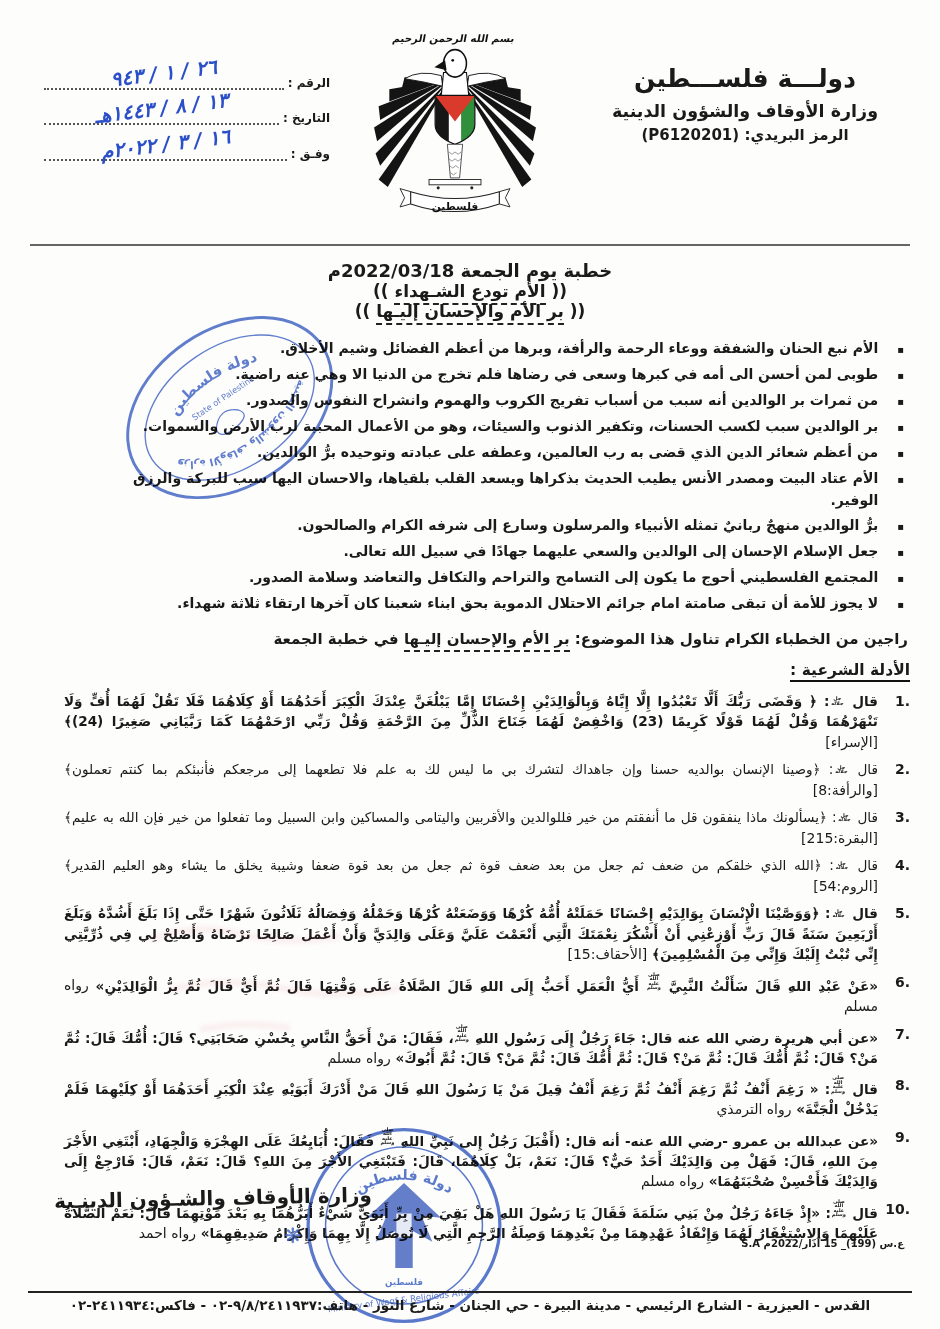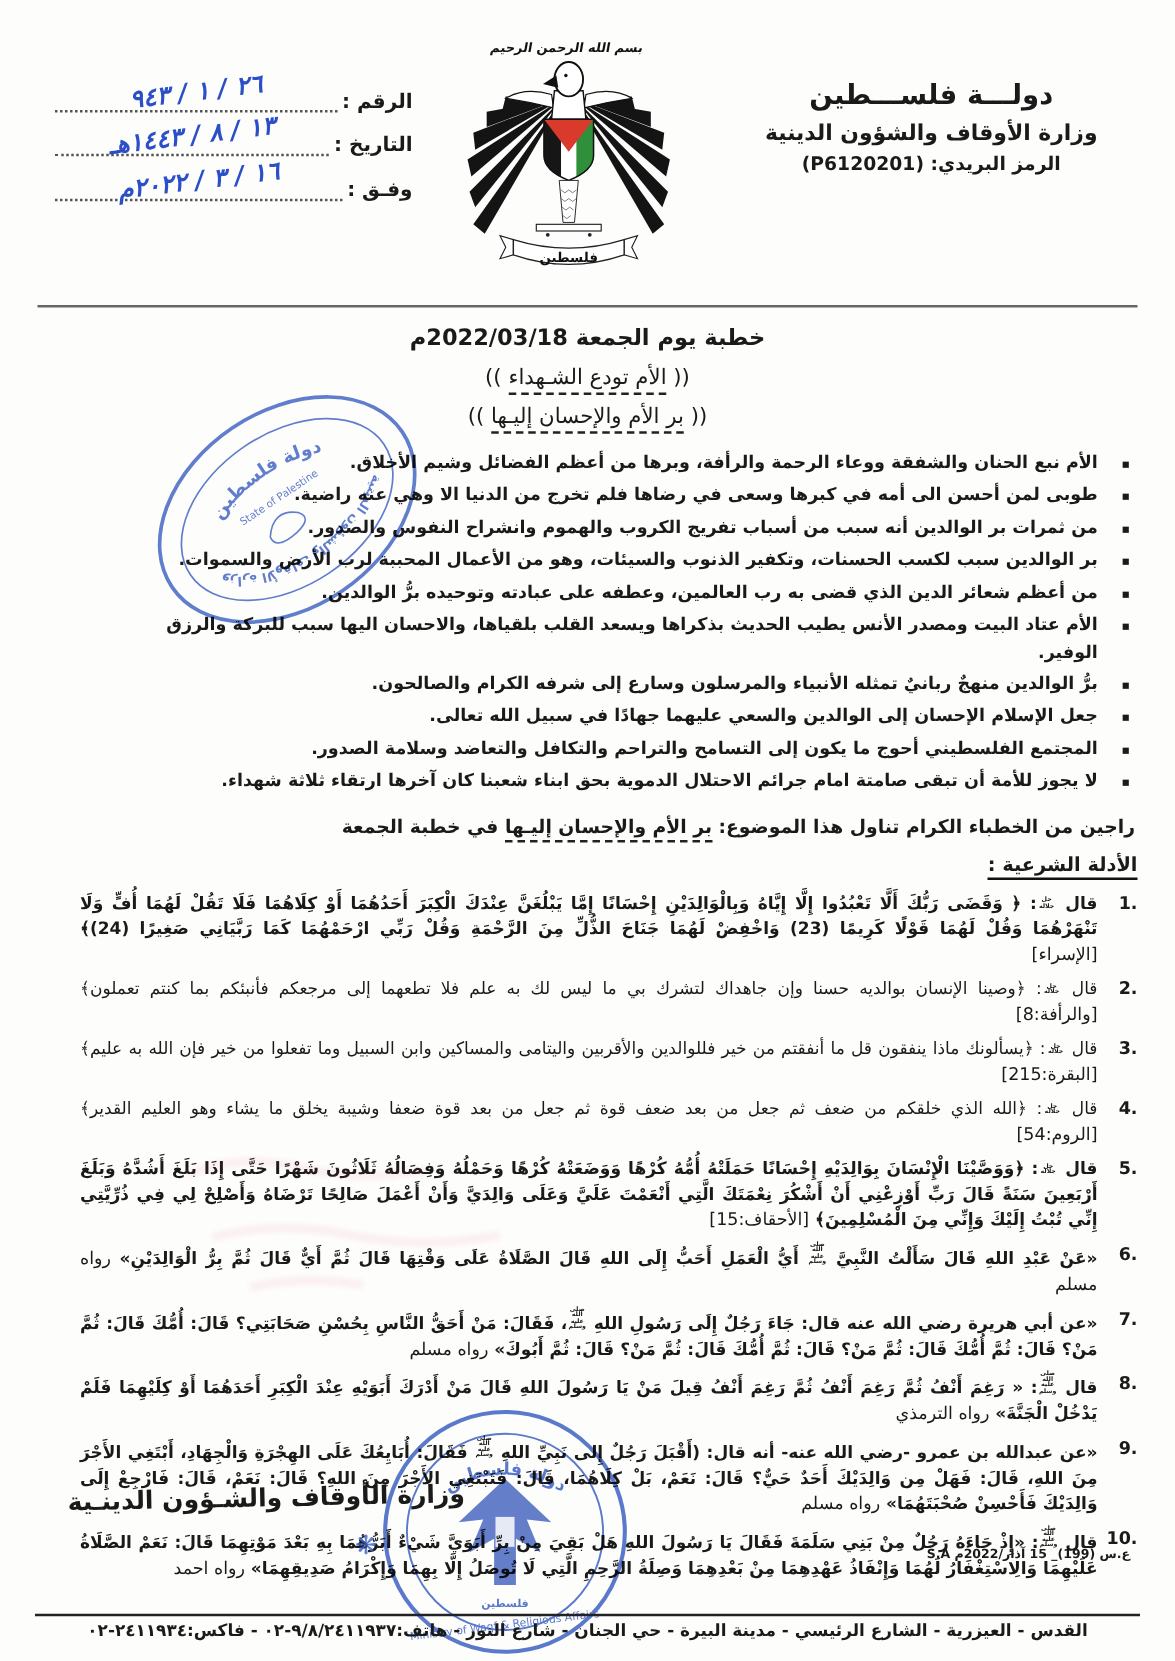--- a/index.html
+++ b/index.html
@@ -4,37 +4,37 @@
 <style>
   html,body{margin:0;padding:0;background:#d9d9d9;}
   .page{
     position:relative; width:940px; height:1329px; margin:0 auto;
     background:#fdfdfc; box-sizing:border-box; padding:22px 30px 0 30px;
     font-family:"DejaVu Sans", sans-serif; color:#1a1a1a; direction:rtl; overflow:hidden;
   }
   
   .letterhead{display:flex; align-items:flex-start;}
   .hdr-ministry{width:330px; text-align:center; padding-top:42px;}
-  .state-name{font-size:22px; font-weight:bold; letter-spacing:1px;}
+  .state-name{font-size:25px; font-weight:bold; letter-spacing:1px;}
   .ministry-name{font-size:17.5px; font-weight:bold; margin-top:8px;}
   .postal{font-size:15px; font-weight:bold; margin-top:5px;}
   .hdr-emblem{width:250px; text-align:center;}
   .hdr-refs{flex:1; padding-top:48px; padding-left:14px;}
   .ref-row{display:flex; align-items:flex-end; margin-bottom:16px;}
-  .ref-label{font-size:16px; font-weight:bold; white-space:nowrap; padding-left:4px;}
+  .ref-label{font-size:12px; font-weight:bold; white-space:nowrap; padding-left:4px;}
   .ref-line{flex:1; border-bottom:2px dotted #555; height:1.1em; position:relative;}
   .ref-value{
     position:absolute; left:6px; right:6px; bottom:3px; text-align:center;
     font-size:20px; font-weight:bold; font-style:italic; color:#2b4fc8;
     transform:rotate(-7deg); white-space:nowrap;
   }
   .header-divider{border:none; border-top:2px solid #666; margin:10px 0 0 0;}
   
   .title1{text-align:center; font-size:18px; font-weight:bold; margin-top:14px;}
-  .title2,.title3{text-align:center; font-size:17px; font-weight:normal; margin-top:11px;}
+  .title2,.title3{text-align:center; font-size:17px; font-weight:bold; margin-top:0;}
   .u-dash{border-bottom:2.5px dashed #222; padding-bottom:2px;}
   
   .bullets{list-style:none; margin:16px 0 0 0; padding:0 6px 0 60px;}
   .bullets li{display:flex; gap:19px; font-size:14px; font-weight:bold; line-height:1.6; margin-bottom:2px;margin-left:26px;}
   .blt{flex:0 0 auto;} .blt::before{content:"▪"; font-size:10px; line-height:2.2;}
   
   .request{font-size:15px; font-weight:bold; margin:14px 2px 12px 0;}
   .adilla{margin-top:10px;}
   .adilla span{display:inline-block; font-size:15.5px; font-weight:bold; border-bottom:2.5px solid #111; padding-bottom:1px;}
   .ev{margin-top:9px; padding-left:34px;}

